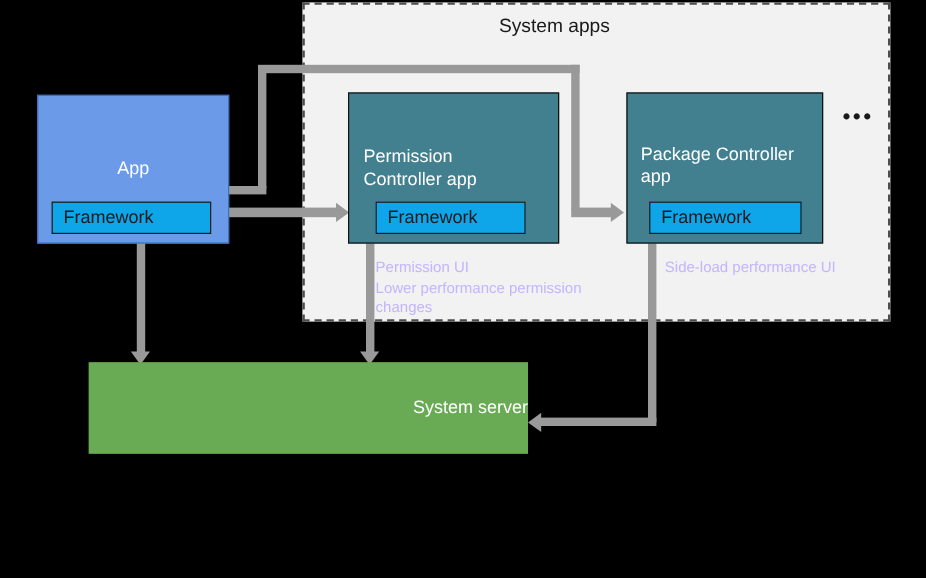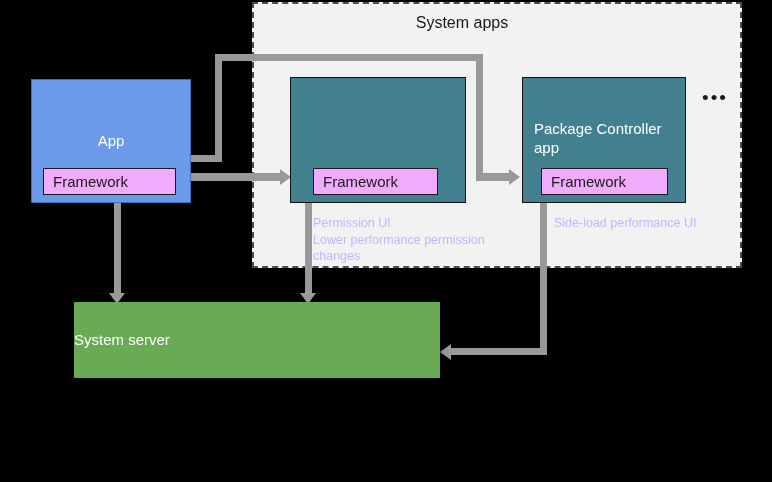--- a/index.html
+++ b/index.html
@@ -104,29 +104,29 @@
   .label-pkginst {
     left: 534px;
     top: 119px;
     width: 146px;
     text-align: left;
   }
   .label-sysserver {
     left: 74px;
     top: 330px;
     width: 366px;
-    text-align: left;
+    text-align: right;
     font-size: 15px;
   }
 
   
   .fw {
     position: absolute;
     box-sizing: border-box;
-    background: #f0abfc;
+    background: #0ea5e9;
     border: 1px solid #1a1a1a;
     font-size: 15px;
     color: #1a1a1a;
     display: flex;
     align-items: center;
     padding-left: 9px;
   }
   .fw-app   { left: 43px;  top: 168px; width: 133px; height: 27px; }
   .fw-perm  { left: 313px; top: 168px; width: 125px; height: 27px; }
   .fw-pkg   { left: 541px; top: 168px; width: 127px; height: 27px; }
@@ -195,20 +195,22 @@
 
   <div class="ln" style="left:540px; top:200px; width:7px; height:152px;"></div>
   <div class="ln" style="left:450px; top:348px; width:97px; height:7px;"></div>
   <div class="ah ah-left" style="left:440px; top:344px;"></div>
 
   <div class="box box-app"></div>
   <div class="box-label label-app">App</div>
   <div class="fw fw-app">Framework</div>
 
   <div class="box box-permctrl"></div>
+  <div class="box-label label-permctrl" style="white-space: pre-line;">Permission
+Controller app</div>
   <div class="fw fw-perm">Framework</div>
   <div class="caption caption-perm">Permission UI
 Lower performance permission
 changes</div>
 
   <div class="box box-pkginst"></div>
   <div class="box-label label-pkginst" style="white-space: pre-line;">Package Controller
 app</div>
   <div class="fw fw-pkg">Framework</div>
   <div class="caption caption-pkg">Side-load performance UI</div>

